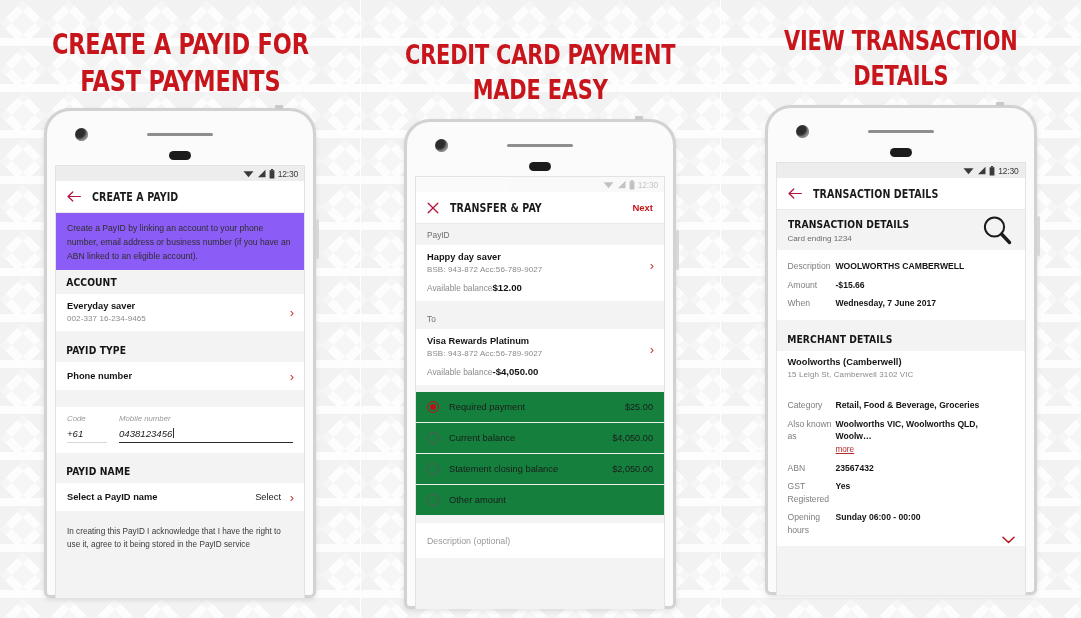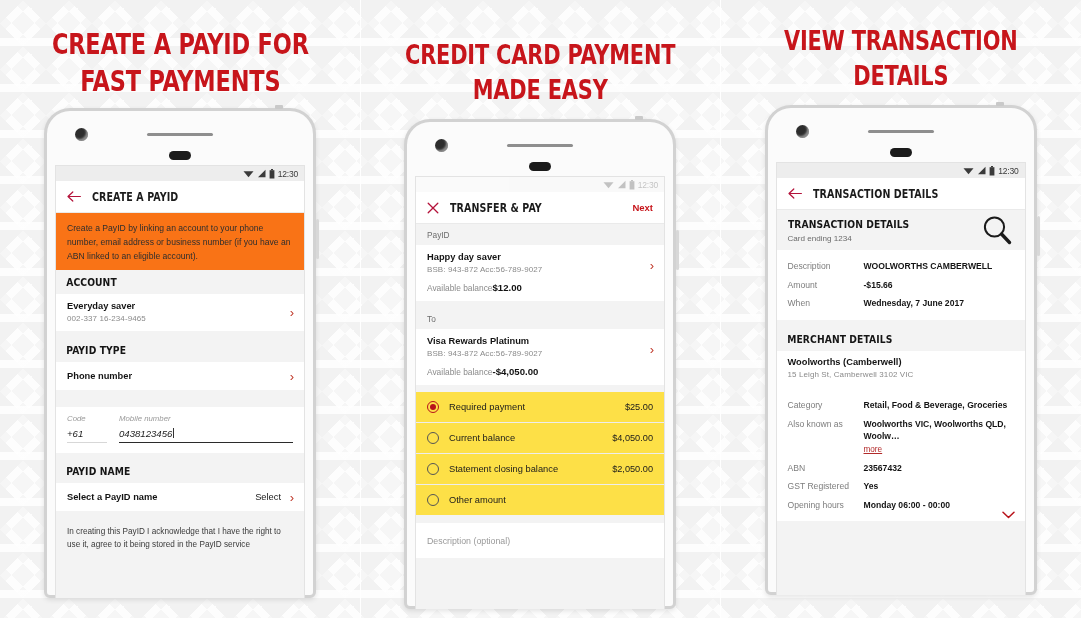--- a/index.html
+++ b/index.html
@@ -151,21 +151,21 @@
   }
 
   .screen-body {
     position: absolute; top: 47px; left: 0; right: 0; bottom: 0;
     background: #f3f3f3;
     overflow: hidden;
   }
 
   
   .intro {
-    background: #f97316;
+    background: #8b5cf6;
     padding: 9px 11px 6px;
     font-size: 8.6px;
     line-height: 1.62;
     color: #2e2e2e;
   }
   .sec-head {
     font-family: "DejaVu Sans Condensed", "Liberation Sans Narrow", "Liberation Sans", sans-serif;
     font-weight: bold;
     font-size: 11px;
     letter-spacing: 0.1px;
@@ -206,21 +206,21 @@
     padding: 7px 11px 0;
     font-size: 8.2px; line-height: 1.6; color: #3a3a3a;
     background: #f3f3f3;
   }
 
   
   .grouplabel { font-size: 8.3px; color: #6e6e6e; padding: 6px 11px 5px; }
   .bal-row { display: flex; justify-content: flex-start; align-items: baseline; margin-top: 8px; }
   .bal-label { font-size: 8.4px; color: #8a8a8a; }
   .bal-amt { font-size: 9.6px; font-weight: bold; color: #111; }
-  .opt-list { background: #fde047; }
+  .opt-list { background: #15803d; }
   .opt {
     display: flex; align-items: center;
     padding: 9px 11px; border-bottom: 1px solid #ededed;
     font-size: 9.3px; color: #1b1b1b;
   }
   .opt:last-child { border-bottom: none; }
   .radio {
     width: 12px; height: 12px; border-radius: 50%;
     border: 1.6px solid #555; margin-right: 10px; flex: none;
     position: relative;
@@ -234,21 +234,21 @@
   .desc-box {
     background: #fff; margin-top: 8px; padding: 13px 11px 12px;
     font-size: 8.8px; color: #999;
   }
 
   
   .hdr3 { background: #f3f3f3; padding: 8px 11px 7px; position: relative; }
   .hdr3-sub { font-size: 8.1px; color: #6a6a6a; margin-top: 3px; }
   .magnifier { position: absolute; right: 12px; top: 4px; }
   .kv { display: flex; padding: 3px 0; font-size: 8.6px; }
-  .kv .k { width: 76px; color: #7d7d7d; flex: none; line-height: 1.45; }
+  .kv .k { width: 48px; color: #7d7d7d; flex: none; line-height: 1.45; }
   .kv .v { font-weight: bold; color: #141414; line-height: 1.45; }
   .card.tight { padding: 6px 11px 7px 11px; margin-bottom: 0; }
   .more { color: #b22a2a; font-size: 8.2px; text-decoration: underline; font-weight: normal; text-align: right; }
   .divider-line { height: 1px; background: #ececec; margin: 0 11px; }
   .chev-down {
     position: absolute; right: 10px; bottom: 2px;
     color: #b8131b; font-size: 11px;
   }
 </style>
 </head>
@@ -503,21 +503,21 @@
             <div class="kv">
               <span class="k">ABN</span>
               <span class="v">23567432</span>
             </div>
             <div class="kv">
               <span class="k">GST Registered</span>
               <span class="v">Yes</span>
             </div>
             <div class="kv">
               <span class="k">Opening hours</span>
-              <span class="v">Monday 06:00 - 00:00</span>
+              <span class="v">Sunday 06:00 - 00:00</span>
               <svg class="chev-down" width="13" height="8" viewBox="0 0 13 8">
                   <path d="M1 1.2 L6.5 6.5 L12 1.2" stroke="#b8131b" stroke-width="1.5" fill="none" stroke-linecap="round" stroke-linejoin="round"></path>
                 </svg>
             </div>
           </div>
         </div>
       </div>
     </div>
   </div>
 

